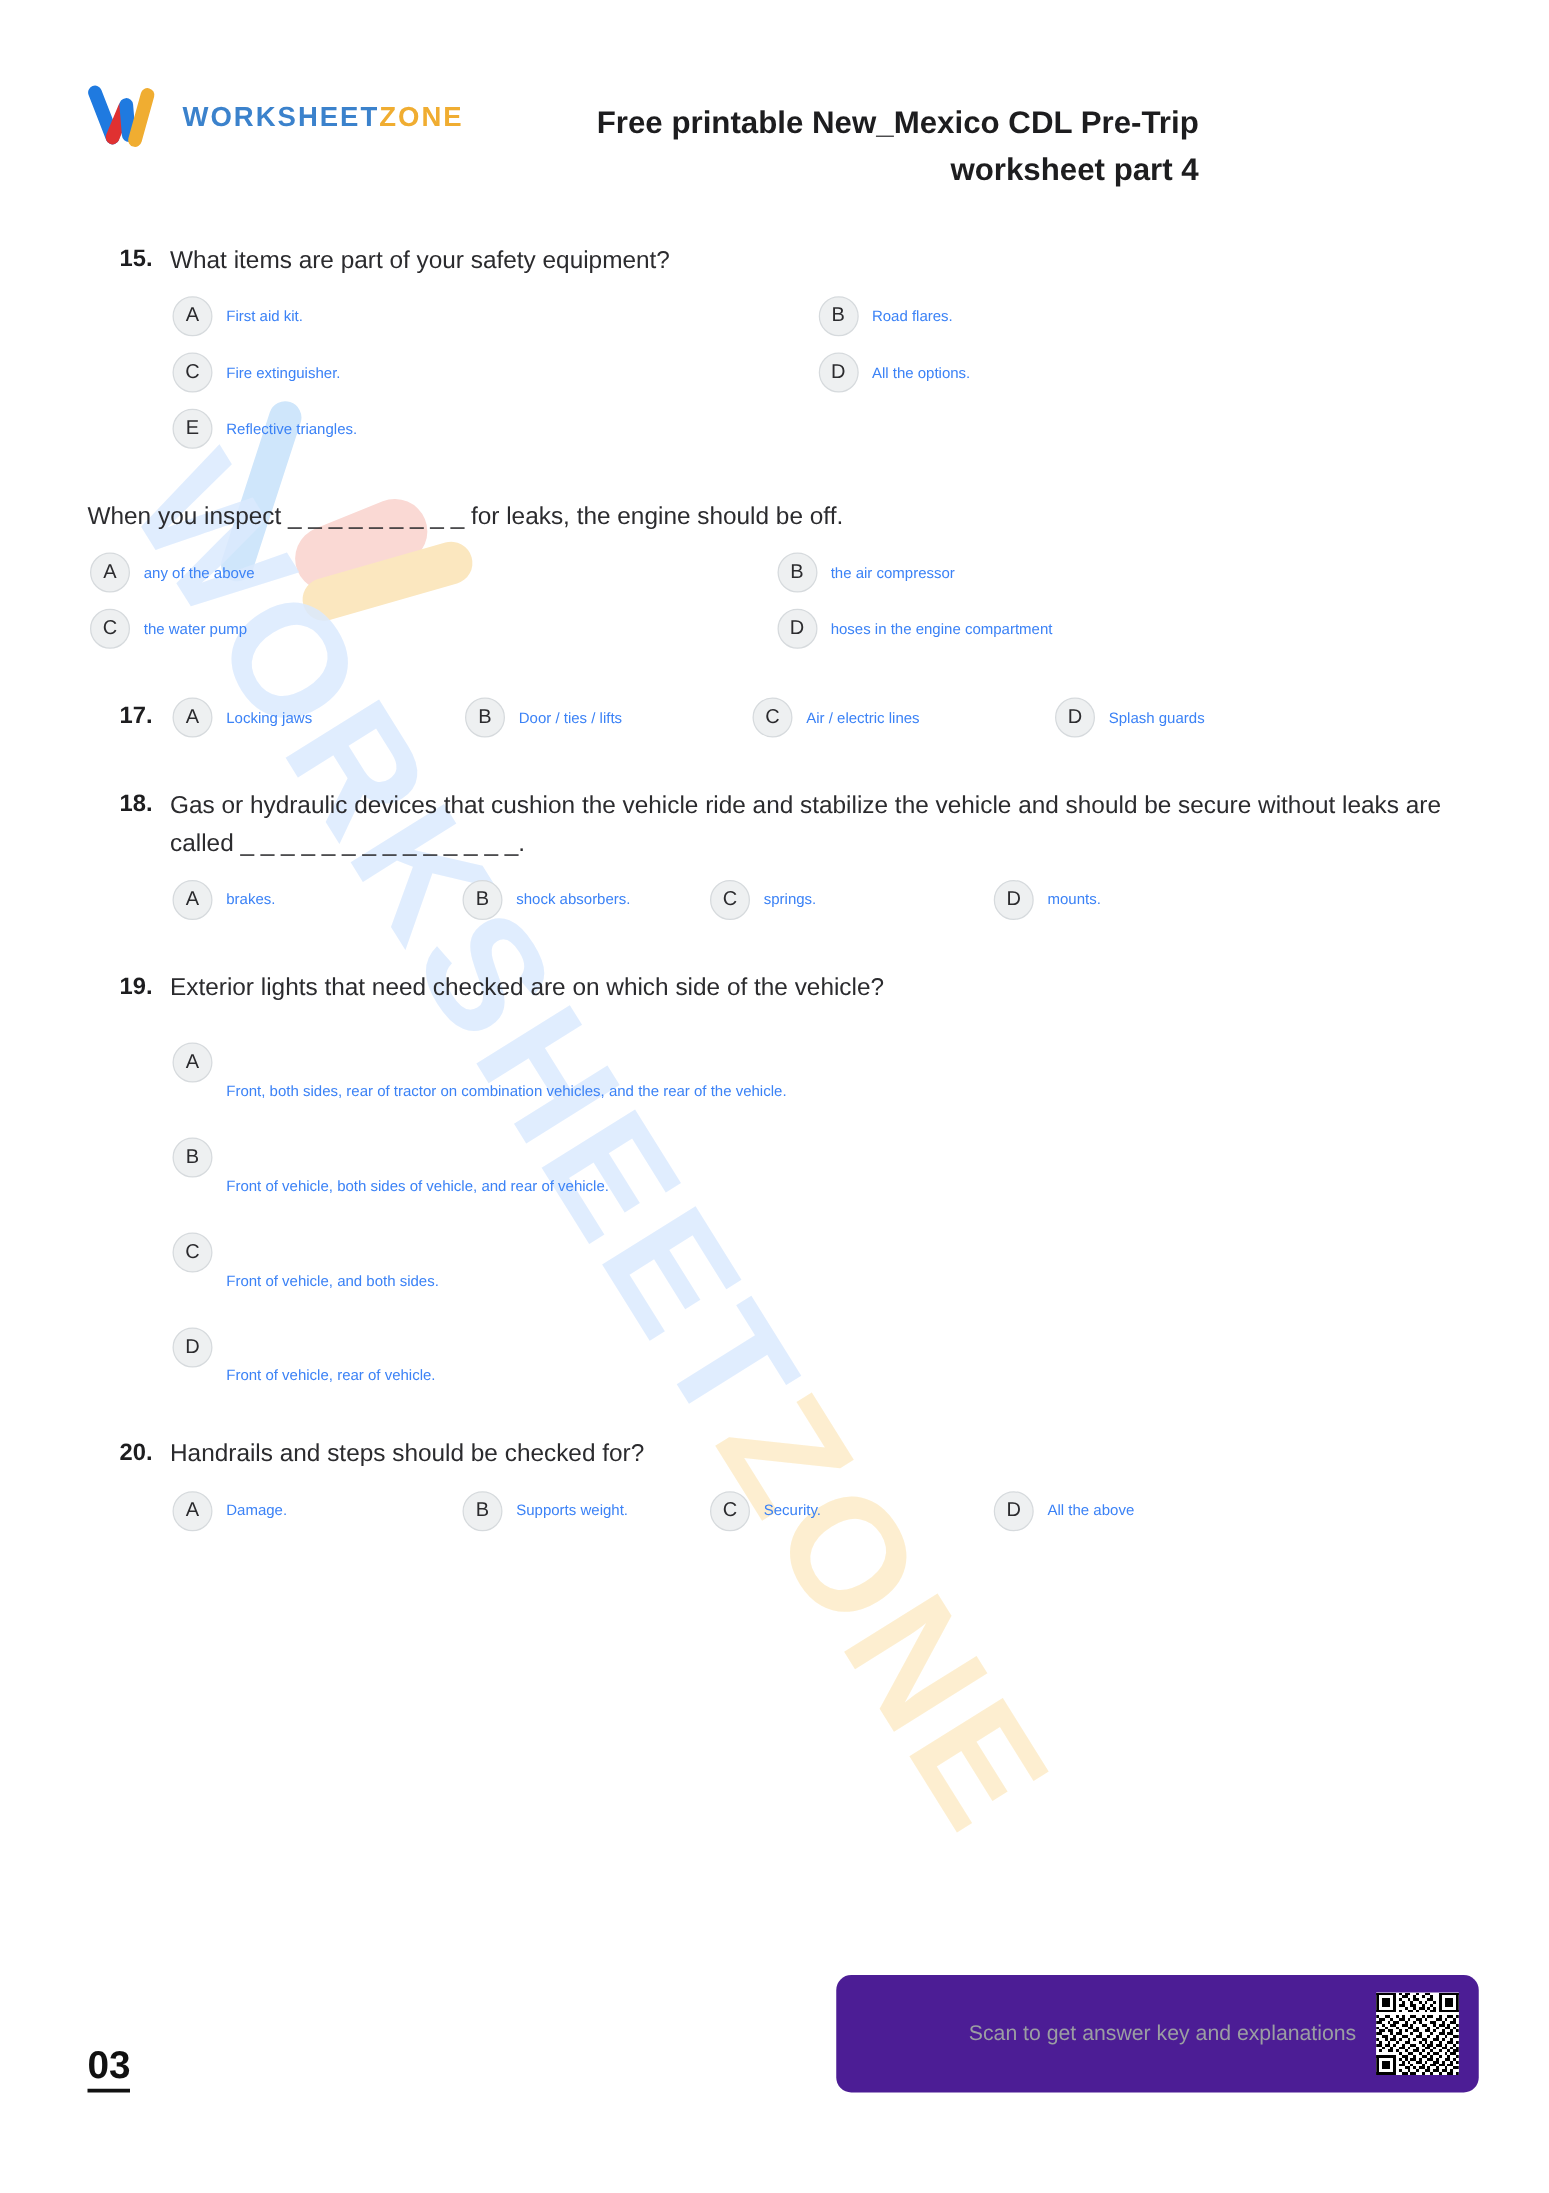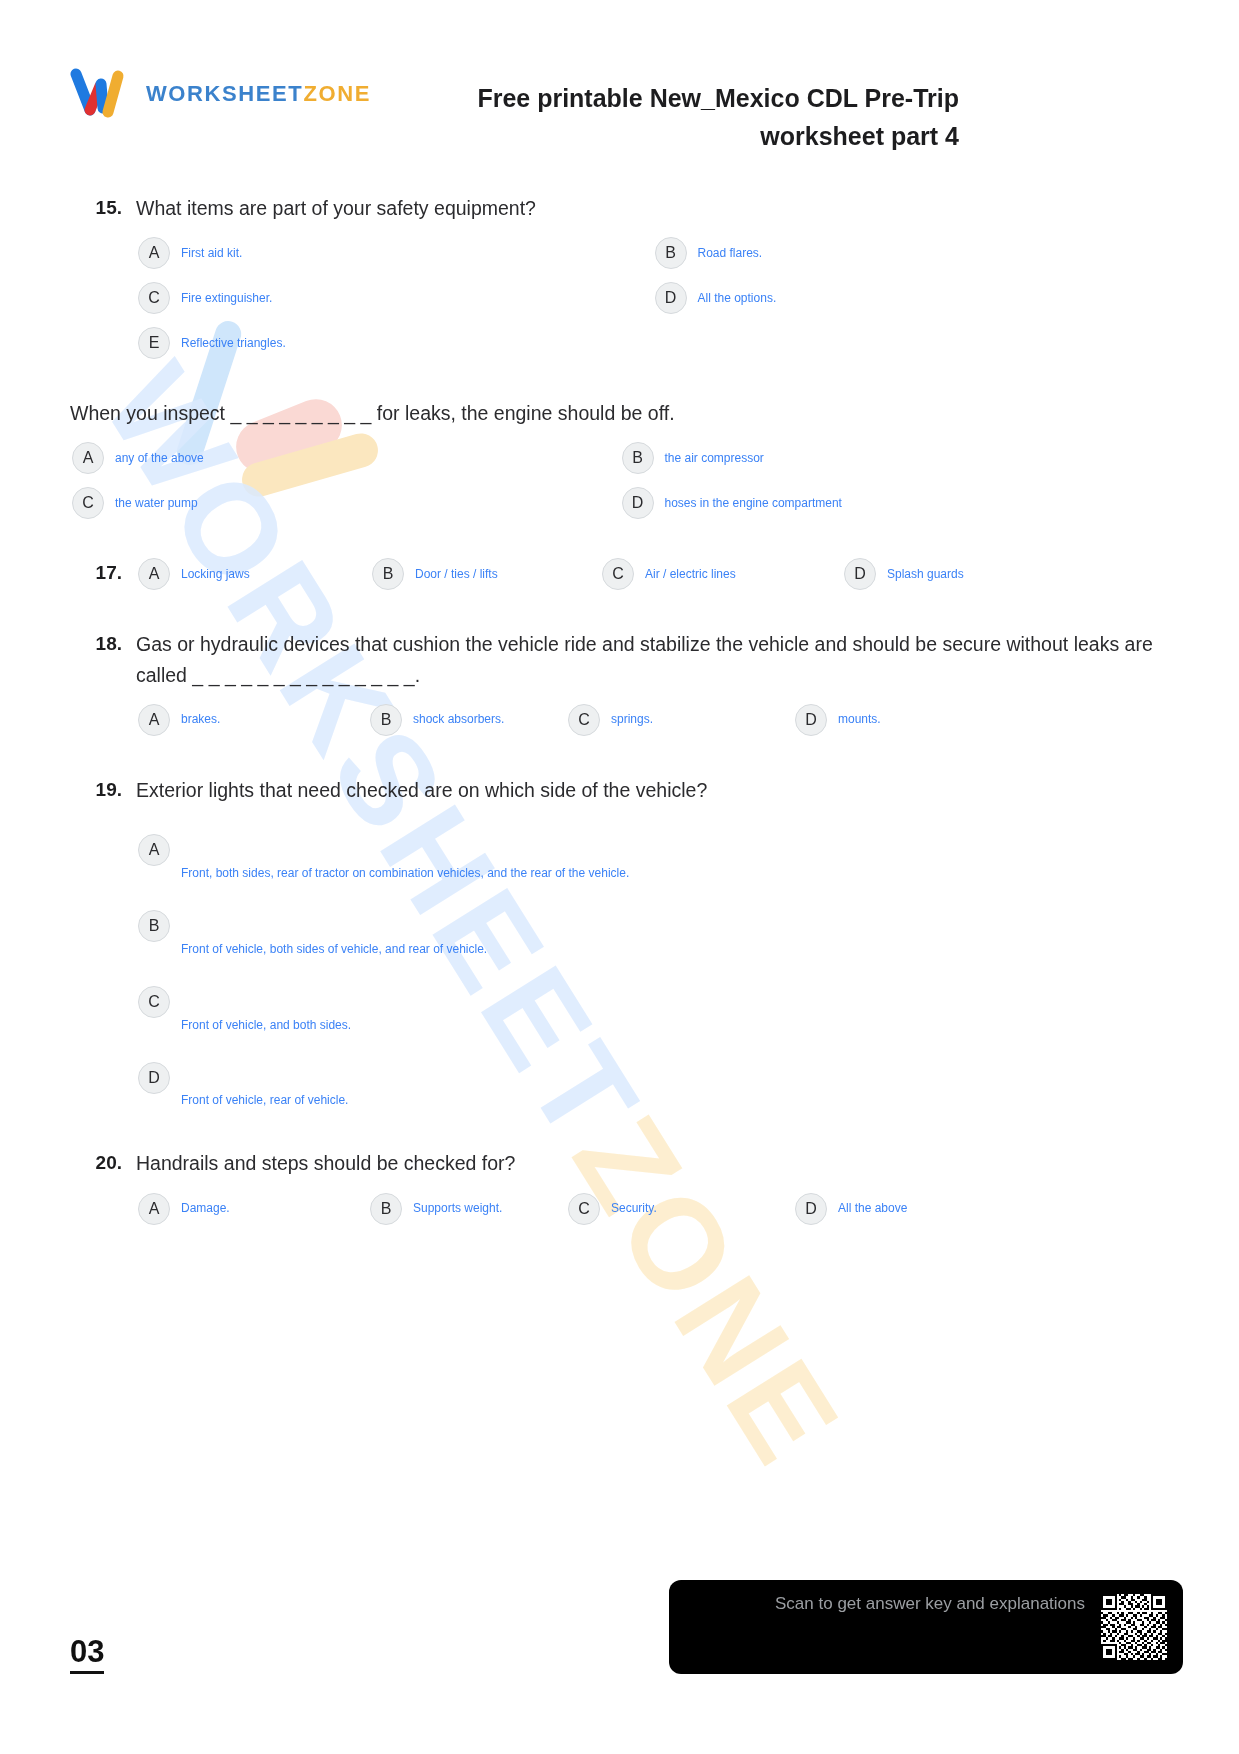--- a/index.html
+++ b/index.html
@@ -199,22 +199,23 @@
     font-size: 31px;
     font-weight: 700;
     color: #111;
     border-bottom: 3px solid #111;
     padding-bottom: 2px;
     line-height: 1.1;
   }
   .footer-spacer { flex: 1 1 auto; }
   .scan-box {
     display: flex;
+    align-items: center;
     gap: 16px;
-    background: #000000;
+    background: #4c1d95;
     border-radius: 12px;
     padding: 14px 16px 14px 28px;
     min-width: 470px;
     justify-content: flex-end;
   }
   .scan-text {
     font-size: 17px;
     color: #9b9ea2;
     white-space: nowrap;
   }

